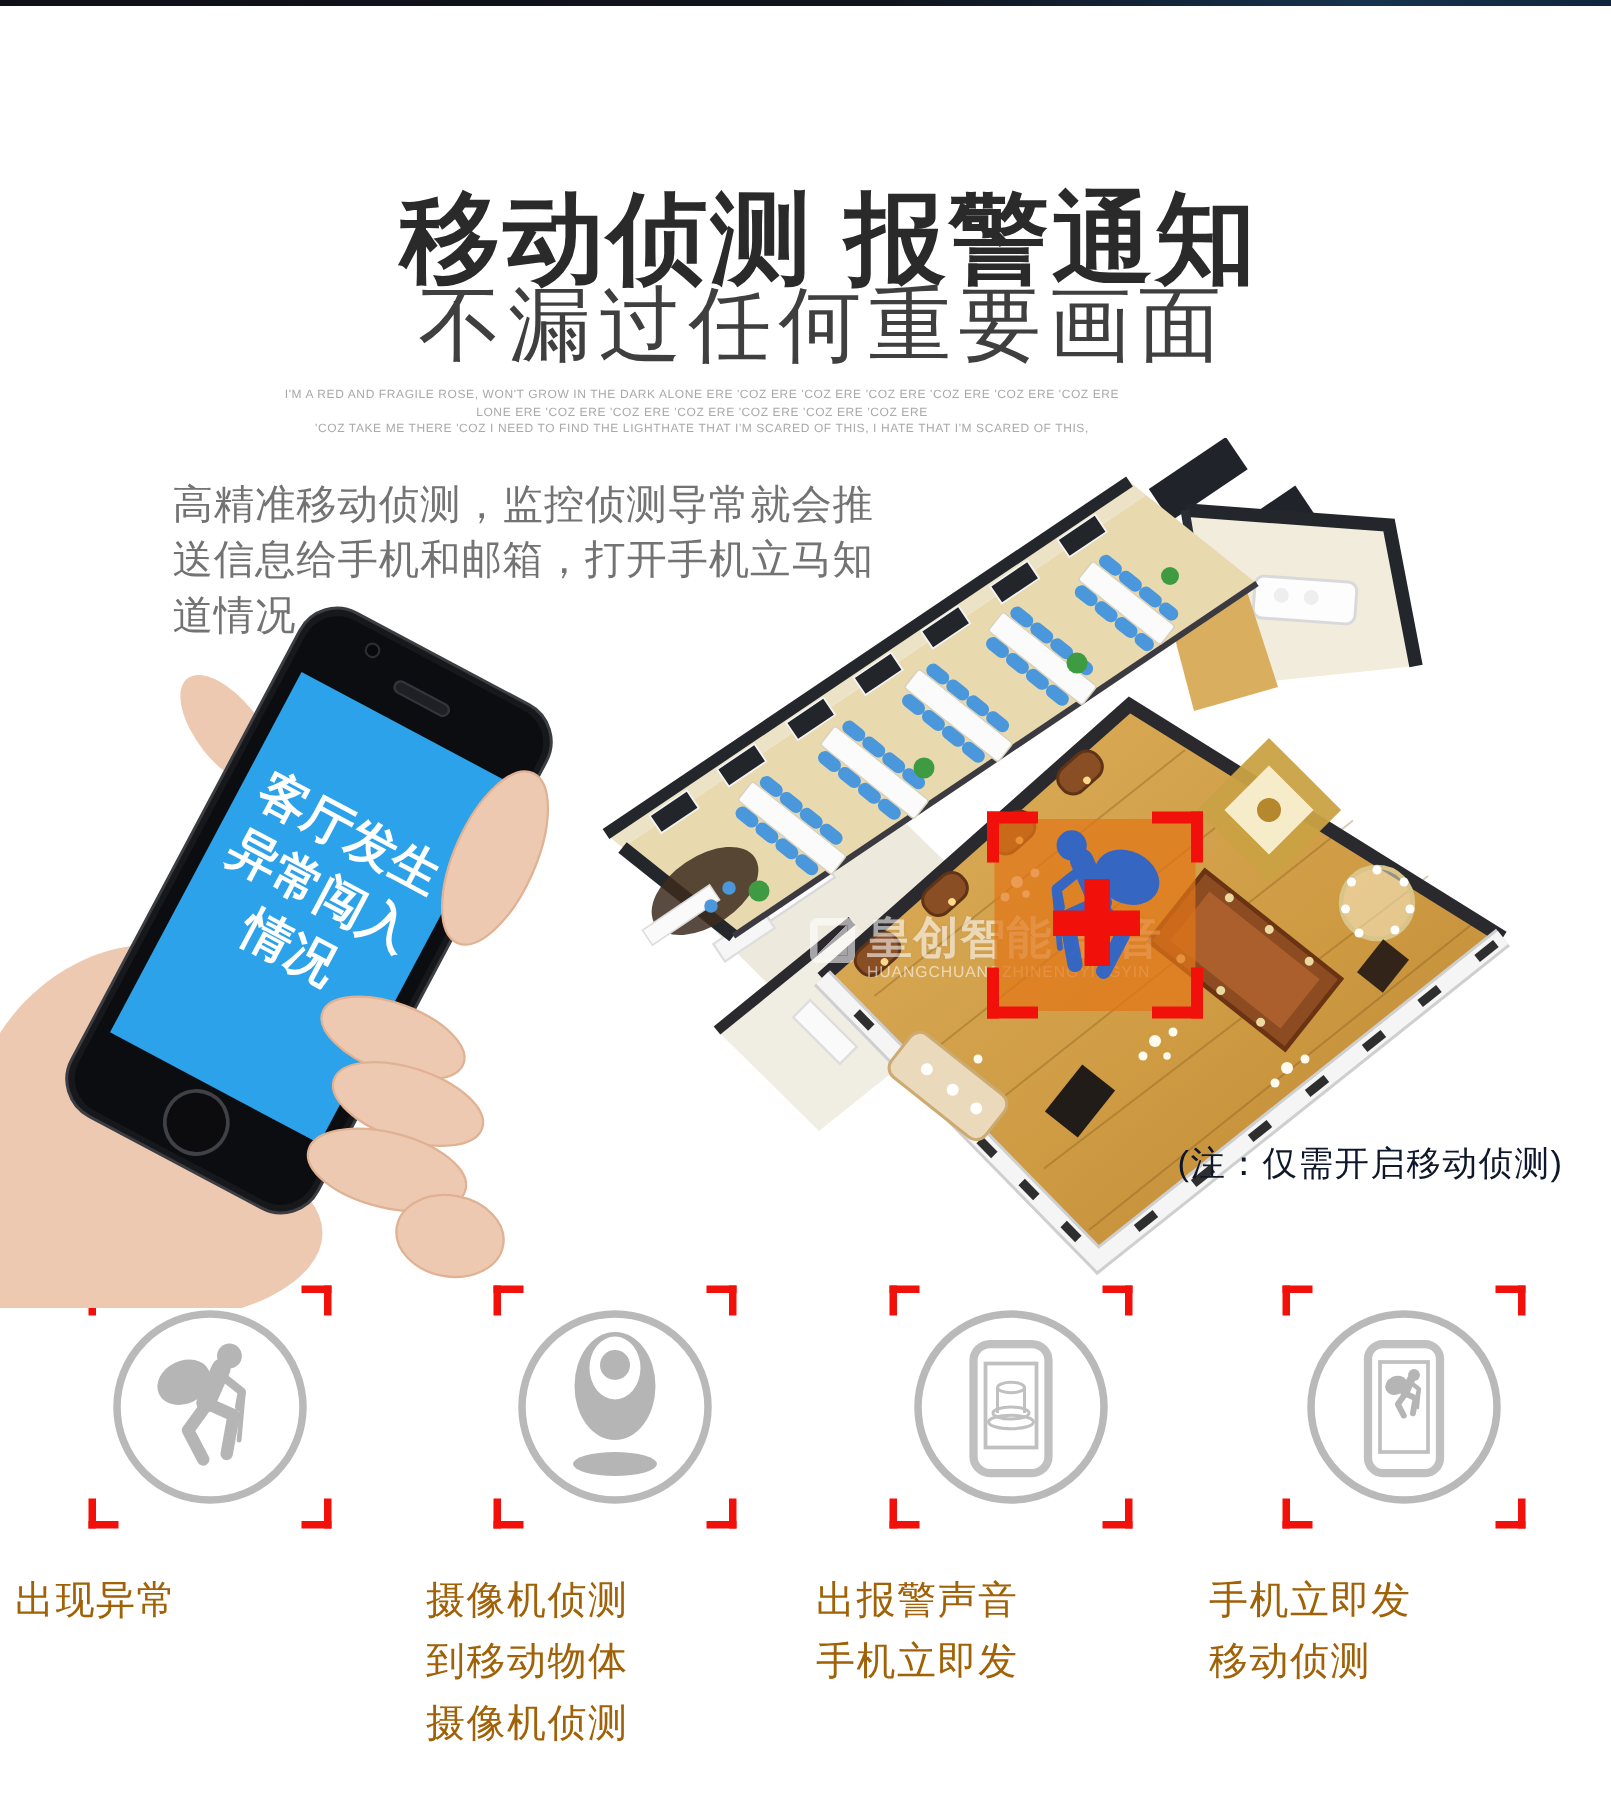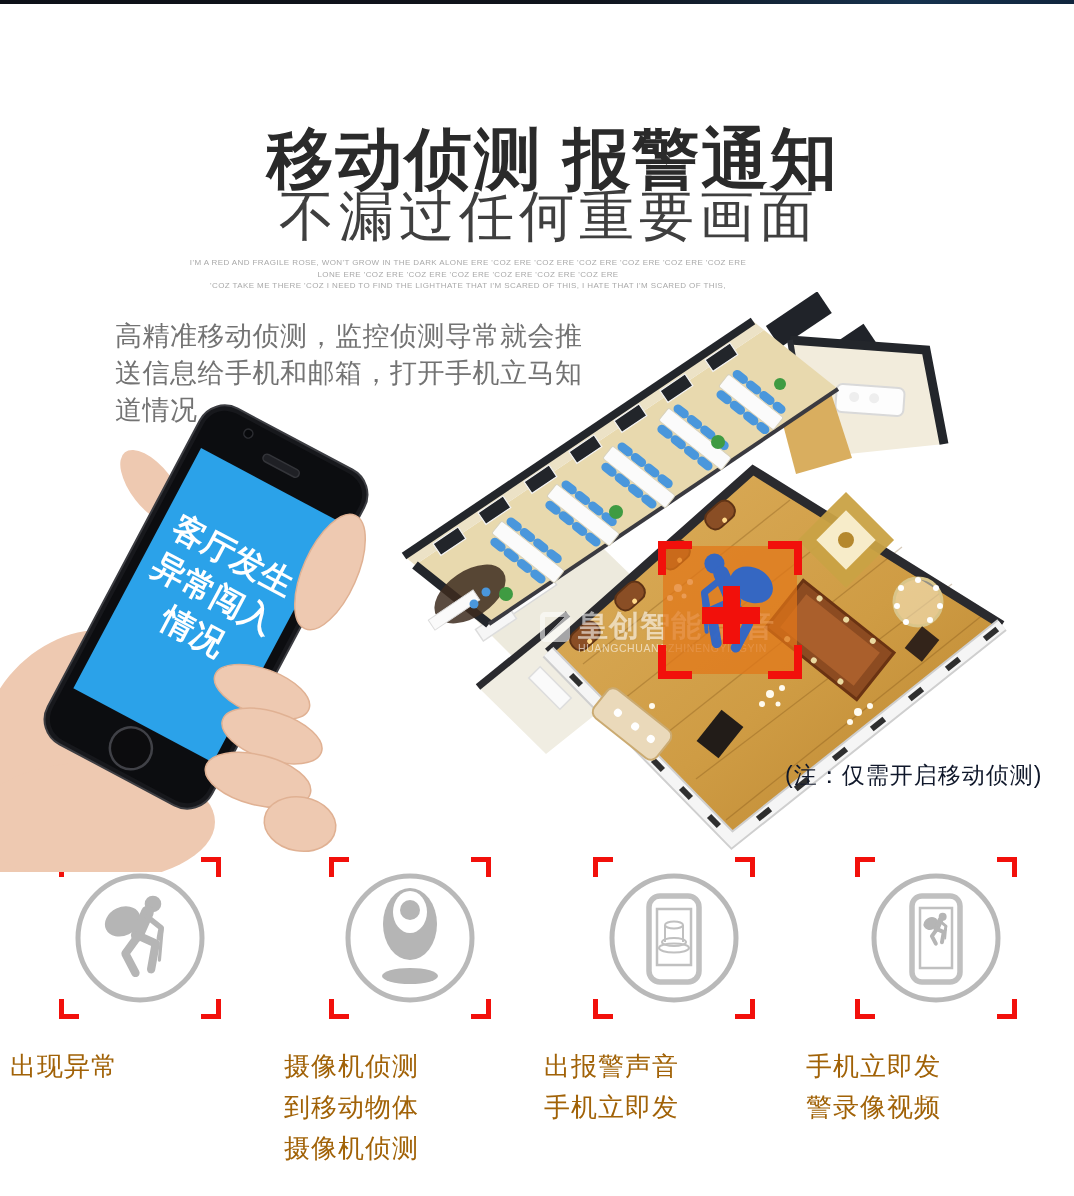--- a/index.html
+++ b/index.html
@@ -449,15 +449,15 @@
           <path d="M46 47 L66 56 L61 84" stroke-width="11"></path>
           <path d="M46 49 L33 67 L44 88" stroke-width="11"></path>
           <path d="M57 27 L72 39 L70 50" stroke-width="8"></path>
           <path d="M73 40 L70 74" stroke-width="5"></path>
         </g>
       </g>
     </svg>
   </div>
   <div class="feature-label" style="left:806px">
     <div>手机立即发</div>
-    <div>警录像视频</div>
+    <div>移动侦测</div>
   </div>
 </div>
 
 </body></html>

